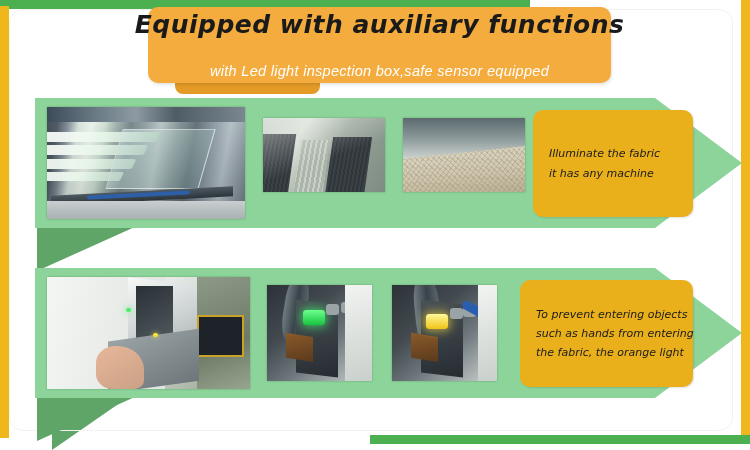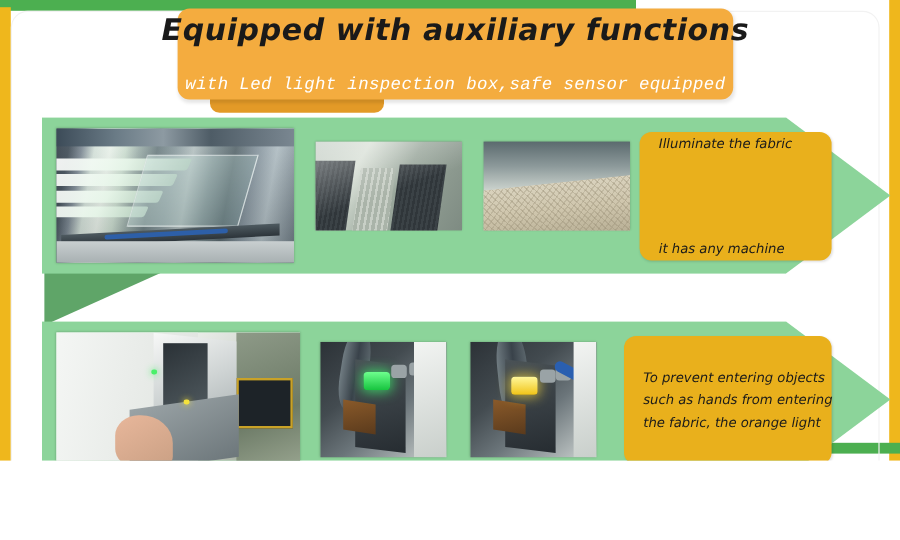--- a/index.html
+++ b/index.html
@@ -3,21 +3,21 @@
 <meta charset="utf-8">
 <style>
   html, body {
     margin: 0;
     padding: 0;
     background: #ffffff;
   }
   #page {
     position: relative;
     width: 750px;
-    height: 384px;
+    height: 450px;
     overflow: hidden;
     background: #ffffff;
     font-family: "DejaVu Sans", sans-serif;
   }
 
   
   .bar-top-green {
     position: absolute;
     left: 0px;
     top: 0px;
@@ -97,21 +97,21 @@
     font-family: "DejaVu Sans", sans-serif;
     font-style: italic;
     font-weight: bold;
     font-size: 25px;
     color: #1a1a1a;
     letter-spacing: 0.5px;
     line-height: 1;
     white-space: nowrap;
   }
   .title-sub {
-    font-family: Liberation Mono, monospace;
+    font-family: Liberation Sans, sans-serif;
     font-style: italic;
     font-size: 14.5px;
     color: #ffffff;
     letter-spacing: 0.3px;
     margin-top: 26px;
     white-space: nowrap;
   }
 
   
   .row {
@@ -466,21 +466,21 @@
         <div class="sw-sheen"></div>
       </div>
     </div>
 
     <div class="photo p-roll" style="left:368px; top:20px; width:122px; height:74px;">
       <div class="photo-inner">
         <div class="roll-body"></div>
       </div>
     </div>
 
-    <div class="caption" style="left:498px; top:12px; width:160px; height:107px;justify-content:space-between;">
+    <div class="caption" style="left:498px; top:12px; width:160px; height:107px;">
       <div class="caption-line">Illuminate the fabric</div>
       <div class="caption-line">it has any machine</div>
     </div>
   </div>
 
   <div class="row row-2">
     <div class="arrow-tail"></div>
     <div class="arrow-body"></div>
     <div class="arrow-head"></div>
 

